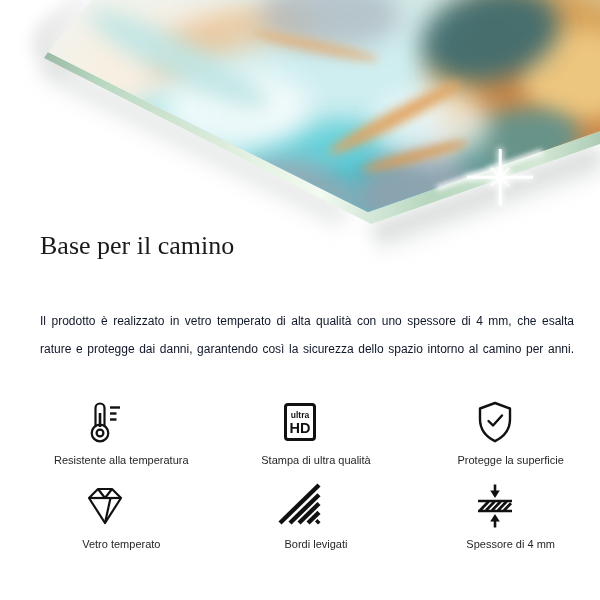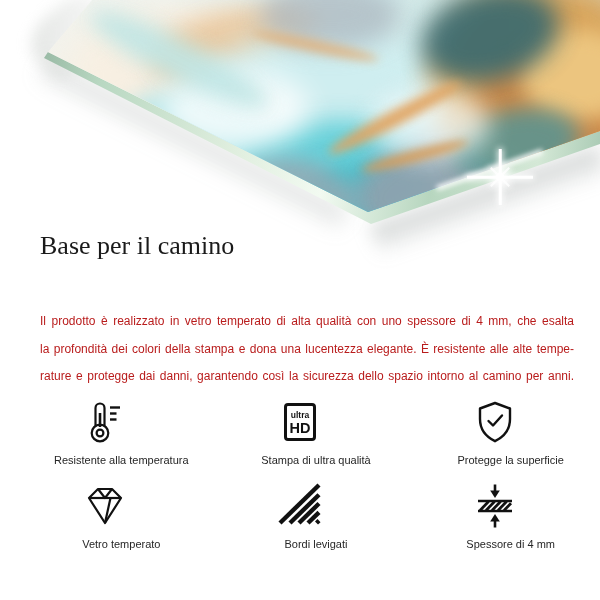--- a/index.html
+++ b/index.html
@@ -30,21 +30,21 @@
   .sparkle .v{width:2.5px;height:56px;filter:blur(.4px);}
   .sparkle .d1{width:26px;height:2px;transform:translate(-50%,-50%) rotate(45deg);opacity:.85;}
   .sparkle .d2{width:26px;height:2px;transform:translate(-50%,-50%) rotate(-45deg);opacity:.85;}
   .sparkle .core{position:absolute;width:8px;height:8px;border-radius:50%;background:#fff;
     transform:translate(-50%,-50%);box-shadow:0 0 12px 4px rgba(255,255,255,.95);}
   .edge-glint{position:absolute;left:436px;top:186px;width:112px;height:5px;background:#fff;
     transform:rotate(-19.3deg);transform-origin:left top;filter:blur(2.5px);opacity:.95;z-index:5;}
   
   .heading{position:absolute;left:40px;top:226px;margin:0;font-weight:400;
     font-family:"Liberation Serif",serif;font-size:26px;line-height:39px;color:#1a1a1a;}
-  .desc{position:absolute;left:40px;top:308px;width:534px;color:#b91c1c;font-size:12px;}
+  .desc{position:absolute;left:40px;top:308px;width:534px;color:#0f172a;font-size:12px;}
   .desc .line{height:27.5px;line-height:27.5px;text-align:justify;text-align-last:justify;
     word-spacing:-0.5px;white-space:nowrap;overflow:hidden;}
   
   .features{position:absolute;top:398px;left:8px;right:8px;display:grid;
     grid-template-columns:1fr 1fr 1fr;grid-auto-rows:84px;}
   .feature{display:flex;flex-direction:column;align-items:center;}
   .feature .ic{height:52px;display:flex;justify-content:center;}
   .feature .label{margin-top:4px;font-size:11px;color:#262626;padding-left:32px;}
   svg{display:block;}
 </style>
@@ -93,21 +93,20 @@
       <div class="core"></div>
     </div>
   </div>
 
   <h1 class="heading">
     <div>Base per il camino</div>
   </h1>
 
   <div class="desc">
     <div class="line">Il prodotto è realizzato in vetro temperato di alta qualità con uno spessore di 4 mm, che esalta</div>
-    <div class="line">la profondità dei colori della stampa e dona una lucentezza elegante. È resistente alle alte tempe-</div>
     <div class="line">rature e protegge dai danni, garantendo così la sicurezza dello spazio intorno al camino per anni.</div>
   </div>
 
   <div class="features">
 
     <div class="feature">
       <div class="ic">
         <svg width="48" height="48" viewBox="0 0 48 48" fill="none" stroke="#111" stroke-width="2.2">
           <path d="M14.5 10 a4.5 4.5 0 0 1 9 0 V28.5"></path>
           <path d="M14.5 10 V28.5"></path>

